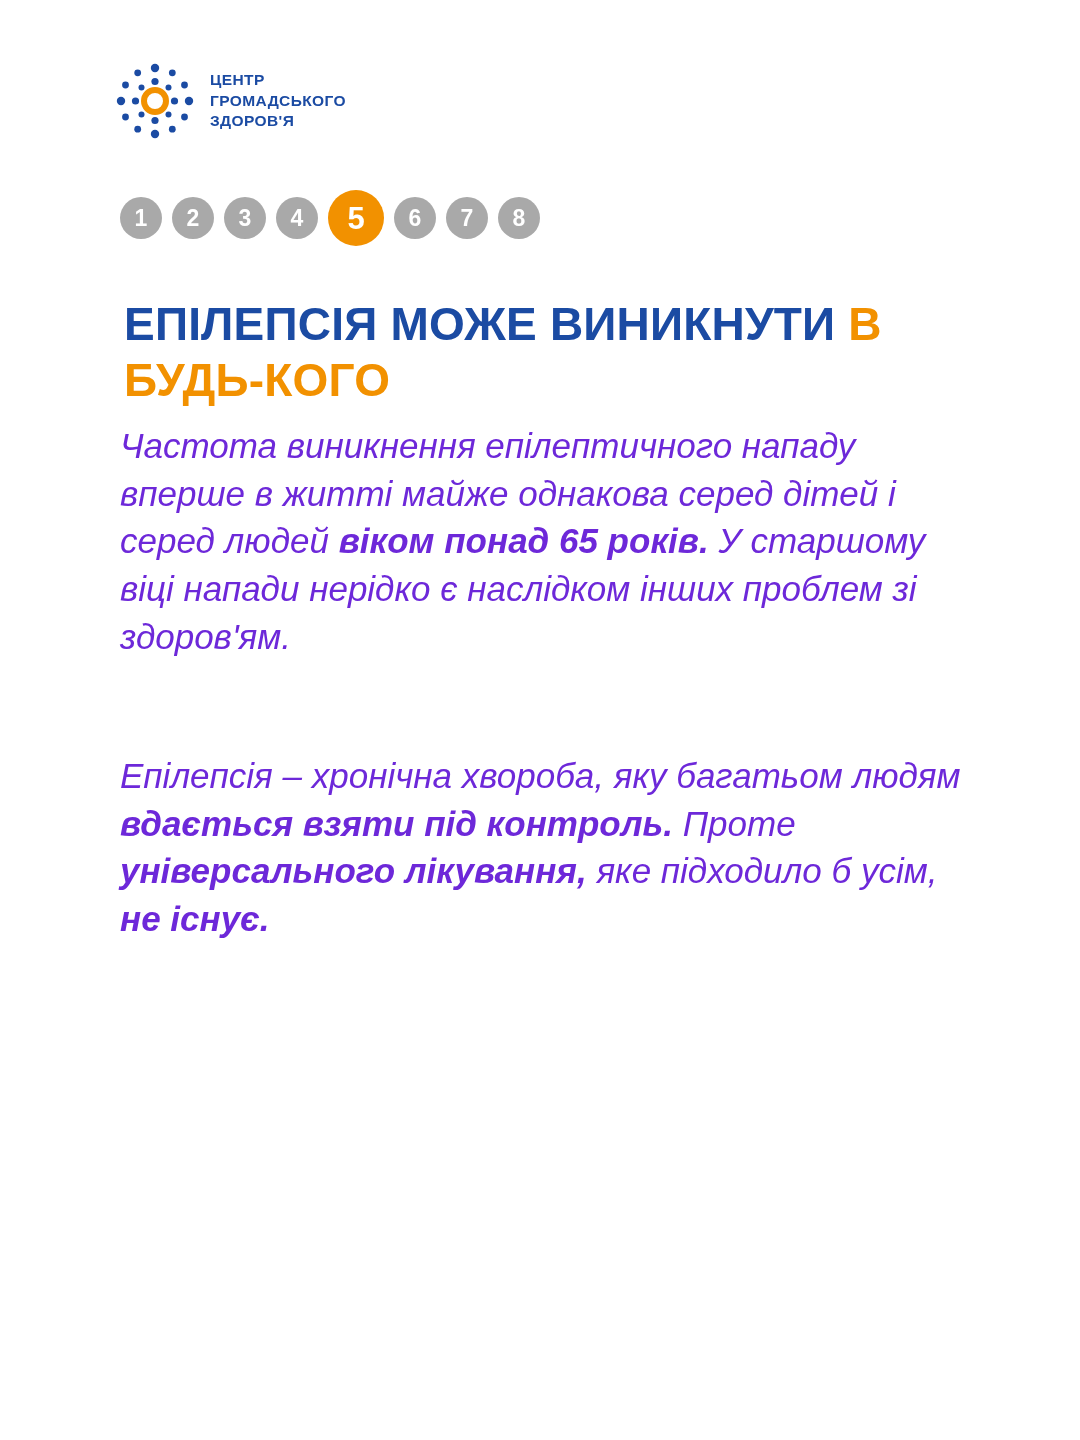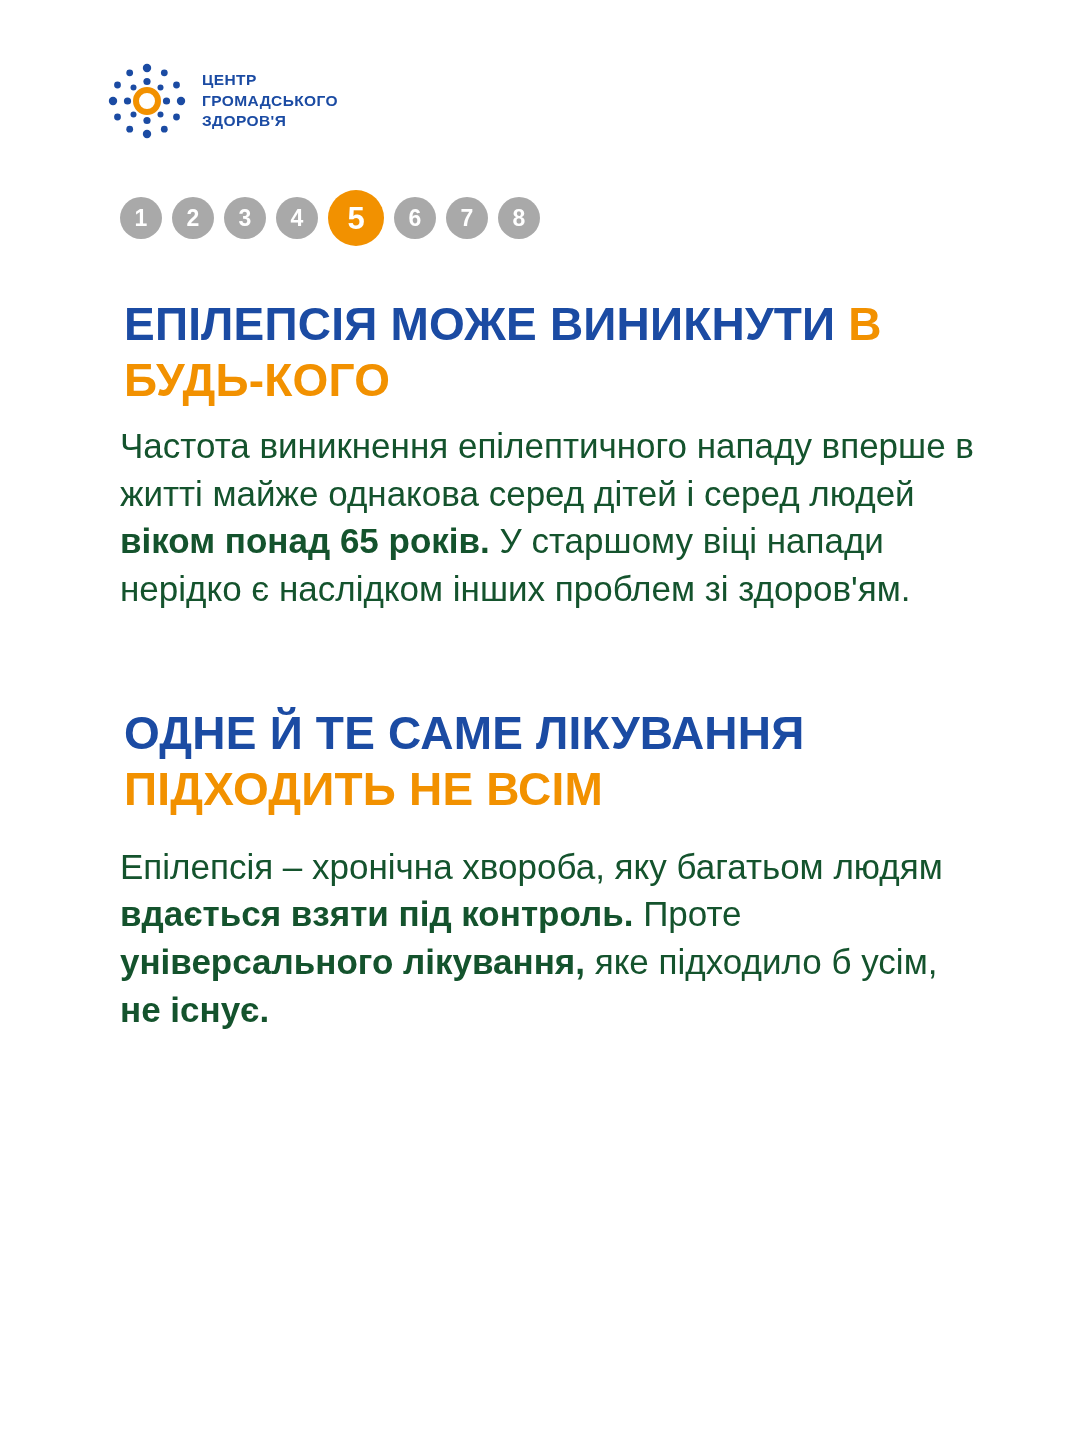--- a/index.html
+++ b/index.html
@@ -19,21 +19,21 @@
     position: relative;
     width: 1080px;
     height: 1440px;
     box-sizing: border-box;
     padding: 0;
   }
 
   
   .logo-block {
     position: absolute;
-    left: 108px;
+    left: 116px;
     top: 62px;
     display: flex;
     align-items: center;
     gap: 16px;
   }
   .logo-mark {
     width: 78px;
     height: 78px;
     position: relative;
   }
@@ -94,22 +94,23 @@
     text-transform: uppercase;
   }
   h2.headline .hl {
     color: #f29100;
   }
 
   p.body {
     margin: 14px 0 0 0;
     font-size: 35px;
     line-height: 1.36;
-    color: #14532d;
+    color: #6d28d9;
     font-weight: normal;
+    font-style: italic;
   }
   p.body b {
     font-weight: bold;
   }
 
   .section-2 {
     margin-top: 92px;
   }
   .section-2 p.body {
     margin-top: 26px;
@@ -165,18 +166,17 @@
   </div>
 
   <div class="content">
 
     <section>
       <h2 class="headline"><span>ЕПІЛЕПСІЯ МОЖЕ ВИНИКНУТИ </span><span class="hl">В БУДЬ-КОГО</span></h2>
       <p class="body"><span>Частота виникнення епілептичного нападу вперше в житті майже однакова серед дітей і серед людей </span><b>віком понад 65 років.</b><span> У старшому віці напади нерідко є наслідком інших проблем зі здоров'ям.</span></p>
     </section>
 
     <section class="section-2">
-      <h2 class="headline"><span>ОДНЕ Й ТЕ САМЕ ЛІКУВАННЯ </span><span class="hl">ПІДХОДИТЬ НЕ ВСІМ</span></h2>
       <p class="body"><span>Епілепсія – хронічна хвороба, яку багатьом людям </span><b>вдається взяти під контроль.</b><span> Проте </span><b>універсального лікування,</b><span> яке підходило б усім, </span><b>не існує.</b></p>
     </section>
 
   </div>
 </div>
 
 </body></html>

